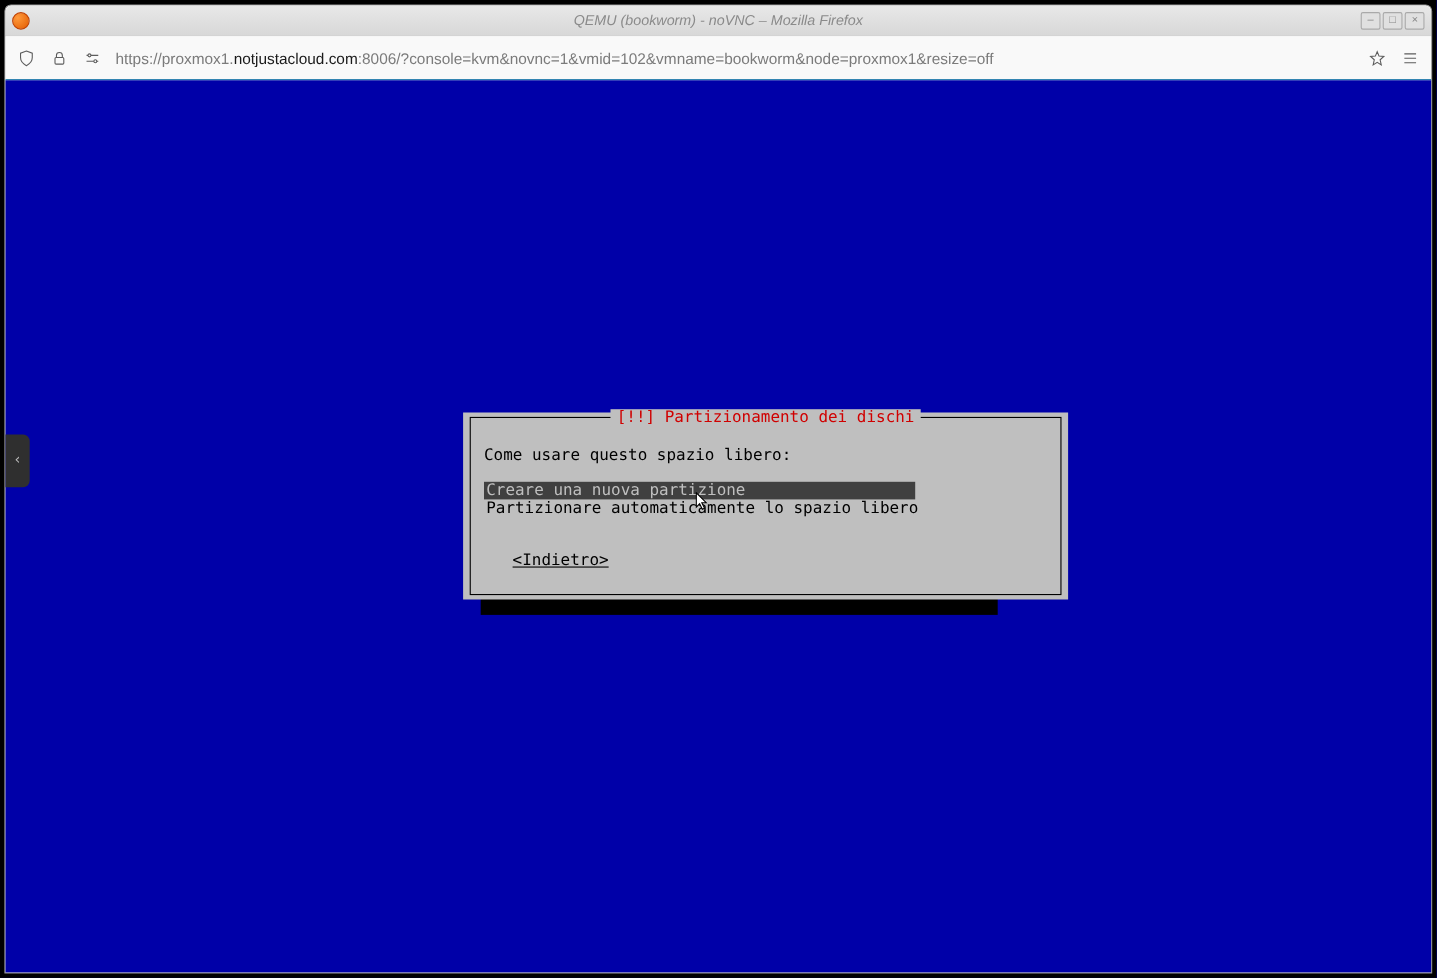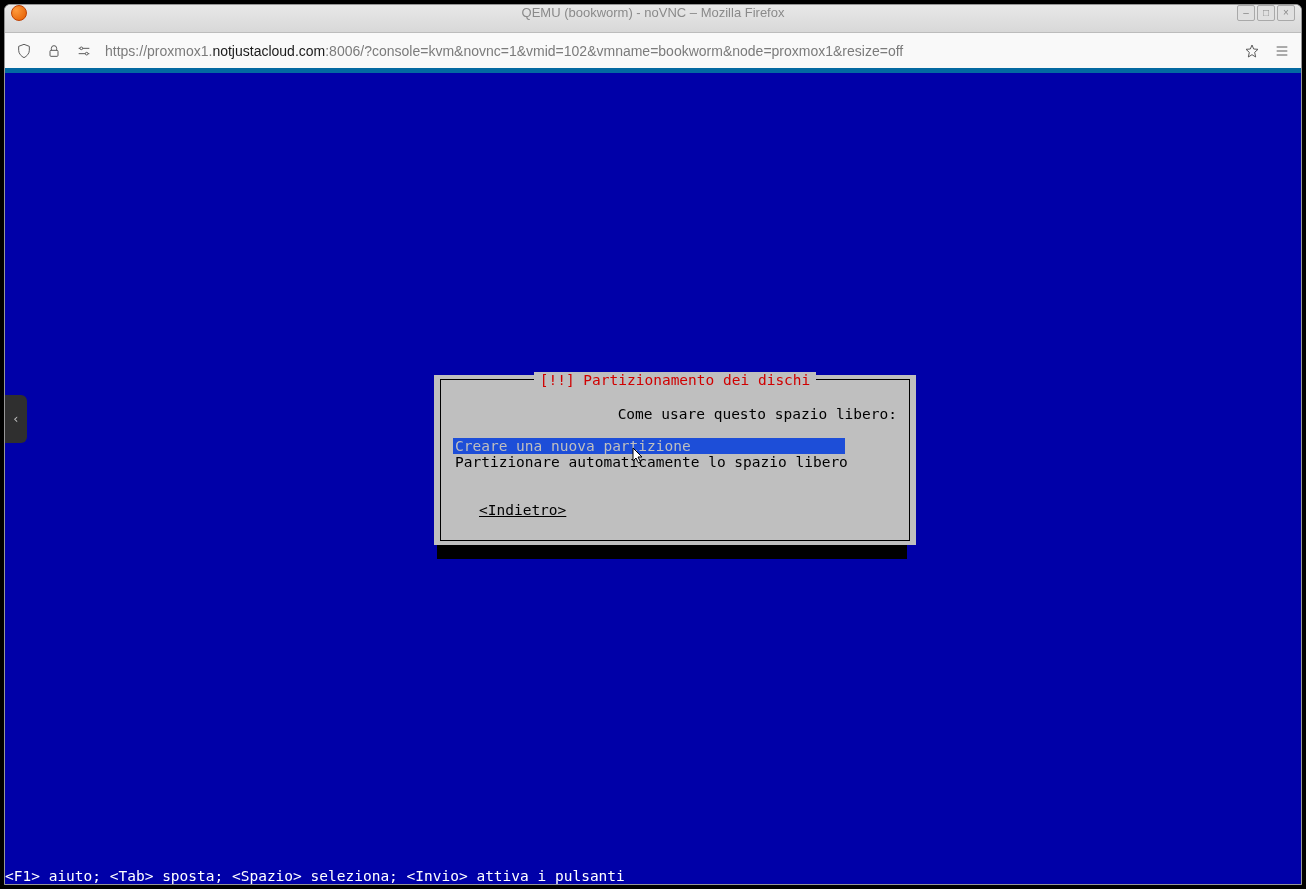--- a/index.html
+++ b/index.html
@@ -20,23 +20,24 @@
     border-radius: 6px 6px 0 0;
     display: flex;
     flex-direction: column;
   }
   .titlebar {
     height: 28px;
     background: linear-gradient(#e8e8e8, #d8d8d8);
     border-bottom: 1px solid #bcbcbc;
     border-radius: 6px 6px 0 0;
     display: flex;
-    align-items: flex-start;
+    align-items: center;
     padding: 0 6px;
     position: relative;
+    font-style: italic;
   }
   .titlebar-icon {
     width: 16px; height: 16px;
     border-radius: 50%;
     background: radial-gradient(circle at 30% 30%, #ff9a3c, #e25b00);
     border: 1px solid #c04000;
     margin-right: 8px;
   }
   .titlebar-title {
     position: absolute;
@@ -57,21 +58,21 @@
     background: #e0e0e0;
     border-radius: 2px;
     font-size: 10px;
     line-height: 14px;
     text-align: center;
     color: #888;
   }
   
   .navbar {
     height: 40px;
-    border-bottom: 5px solid #0369a1;
+    border-bottom: 1px solid #0369a1;
     display: flex;
     align-items: center;
     padding: 0 10px;
     gap: 12px;
     background: #f9f9f9;
   }
   .nav-icon {
     width: 18px; height: 18px;
     display: flex;
     align-items: center;
@@ -121,49 +122,48 @@
     left: 432px;
     top: 316px;
     width: 470px;
     height: 170px;
     background: #000;
   }
   .dialog {
     position: absolute;
     left: 416px;
     top: 302px;
-    width: 482px;
+    width: 550px;
     height: 170px;
     background: #bfbfbf;
     color: #000;
-    margin-left: 13px;
   }
   .dialog-inner {
     position: absolute;
     left: 6px; top: 4px; right: 6px; bottom: 4px;
     border: 1px solid #000;
     padding: 0 12px 8px 12px;
   }
   .dialog-title-wrap {
     position: absolute;
     top: -8px;
     left: 0; right: 0;
     text-align: center;
   }
   .dialog-title {
     background: #bfbfbf;
     color: #d00000;
     padding: 0 6px;
     font-weight: normal;
   }
   .dialog-body { padding-top: 26px; }
-  .prompt { color: #000; margin-bottom: 16px; text-align: right; }
+  .prompt { color: #000; margin-bottom: 16px; }
   .options { margin-bottom: 16px; }
   .opt { color: #000; padding: 0 2px; white-space: pre; }
-  .opt.selected { background: #1d4ed8; color: #bfbfbf; display: inline-block; min-width: 392px; }
+  .opt.selected { background: #404040; color: #bfbfbf; display: inline-block; min-width: 392px; }
   .back { color: #000; padding-left: 26px; text-decoration: underline; }
   
   .helpbar {
     position: absolute;
     left: 0; bottom: 0;
     color: #fff;
     padding: 0 2px 0 0;
     white-space: pre;
   }
   
@@ -249,16 +249,15 @@
         </div>
       </div>
     </div>
 
     <div class="cursor">
       <svg viewBox="0 0 12 18">
           <path d="M1 1 L1 14 L4 11 L6.5 16 L8.5 15 L6 10 L10 10 Z" fill="#fff" stroke="#000" stroke-width="1"></path>
         </svg>
     </div>
 
-    <div class="helpbar">&lt;F1&gt; aiuto; &lt;Tab&gt; sposta; &lt;Spazio&gt; seleziona; &lt;Invio&gt; attiva i pulsanti</div>
 
   </div>
 </div>
 
 </body></html>

